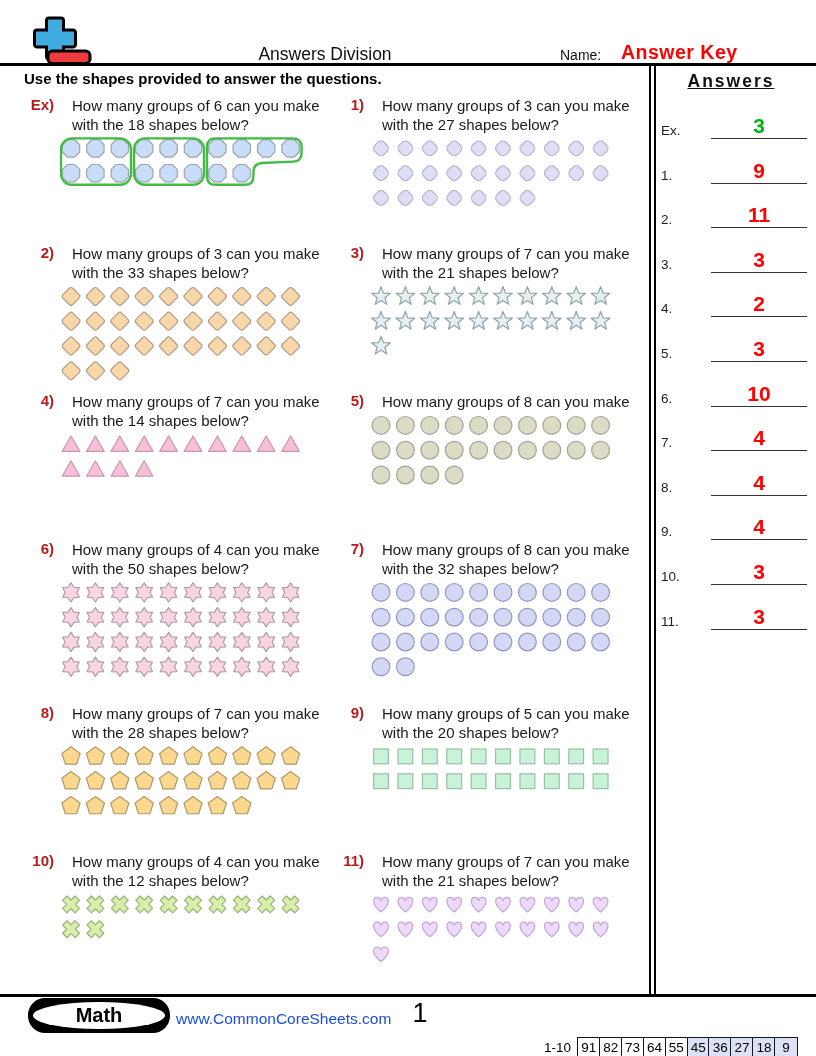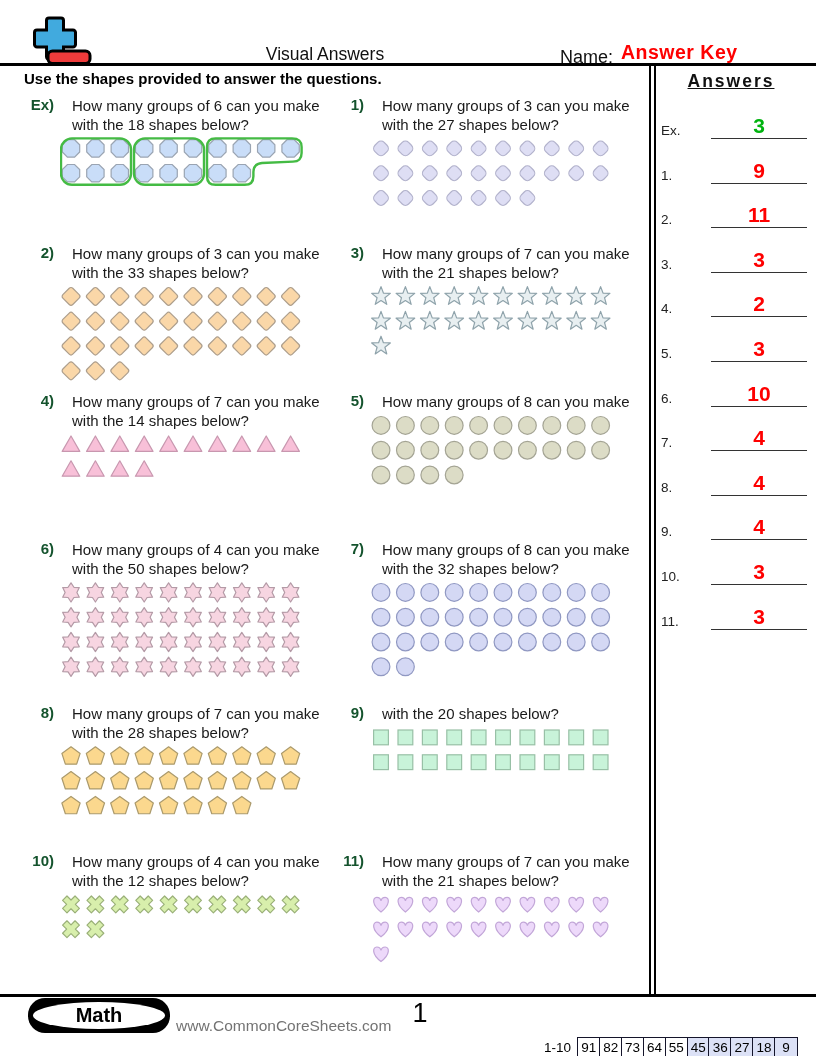--- a/index.html
+++ b/index.html
@@ -2,70 +2,70 @@
 <html><head>
 <meta charset="utf-8">
 <style>
   html,body{margin:0;padding:0;background:#888;}
   .page{position:relative;width:816px;height:1056px;background:#ffffff;margin:0 auto;
         font-family:"Liberation Sans",sans-serif;color:#111;overflow:hidden;}
 
   
   .logo-svg{position:absolute;left:31px;top:16px;}
   .ws-title{position:absolute;top:44px;left:0;width:650px;text-align:center;font-size:17.5px;color:#101010;}
-  .name-label{position:absolute;top:47px;left:560px;font-size:18px;}
+  .name-label{position:absolute;top:47px;left:560px;font-size:14px;}
   .name-value{position:absolute;top:41px;left:621px;font-size:19.5px;font-weight:bold;color:#fe0000;letter-spacing:.5px;}
   .top-rule{position:absolute;top:63px;left:0;width:816px;height:3px;background:#000;}
   .instruction{position:absolute;top:70px;left:24px;font-size:15px;font-weight:bold;color:#000;}
 
   
   .v-divider{position:absolute;top:66px;left:649px;width:3px;height:928px;
              border-left:2.2px solid #000;border-right:2.2px solid #000;}
 
   
   #problems{position:absolute;left:0;top:0;width:650px;height:1000px;}
   .problem{position:absolute;width:300px;}
-  .p-num{position:absolute;left:-36px;width:32px;text-align:right;font-weight:bold;font-size:15px;color:#14532d;}
+  .p-num{position:absolute;left:-36px;width:32px;text-align:right;font-weight:bold;font-size:15px;color:#b91c1c;}
   .p-text div{font-size:15px;line-height:19px;color:#1a1a1a;margin-left:14px;}
   .p-shapes{display:block;margin-top:3px;margin-left:2px;}
 
   
   .answers-title{position:absolute;top:71px;left:657px;width:148px;text-align:center;
                  font-size:17.5px;font-weight:bold;text-decoration:underline;letter-spacing:2px;}
   .answer-entry{position:absolute;left:661px;width:146px;display:flex;align-items:flex-end;height:30px;gap:22px;}
   .answer-label{font-size:13.5px;width:28px;flex:none;margin-bottom:1px;color:#222;}
   .answer-line{flex:1;border-bottom:1.8px solid #333;text-align:center;}
   .answer-value{font-size:21px;font-weight:bold;line-height:1;display:inline-block;padding-bottom:2px;}
 
   
   .footer-rule{position:absolute;top:994px;left:0;width:816px;height:2.8px;background:#000;}
   .math-badge{position:absolute;left:28px;top:998px;width:142px;height:35px;background:#000;border-radius:17px;}
   .math-oval{position:absolute;left:5px;top:4px;right:5px;bottom:4px;background:#fff;border-radius:50%;
              display:flex;align-items:center;justify-content:center;font-size:20px;font-weight:bold;color:#000;}
-  .site-url{position:absolute;left:176px;top:1010px;font-size:15.5px;color:#737373;margin-top:7px;}
+  .site-url{position:absolute;left:176px;top:1010px;font-size:15.5px;color:#1d4ed8;}
   .page-number{position:absolute;left:380px;top:998px;width:80px;text-align:center;font-size:27px;color:#000;}
   #score-table{position:absolute;left:531px;top:997px;margin-top:40px;}
   .score-row{display:flex;height:22px;}
   .score-label{width:40px;text-align:right;padding-right:6px;font-size:13.5px;line-height:21px;color:#000;flex:none;}
   .score-cell{width:21.5px;border:1.6px solid #14142a;margin-left:-1.6px;text-align:center;
               font-size:13.5px;line-height:19px;background:#fff;color:#000;flex:none;}
   .score-cell.first{margin-left:0;}
   .score-cell.hl{background:#dce1f6;}
   .score-row + .score-row{margin-top:0.5px;}
 </style>
 </head>
 <body>
 
 <div class="page">
 
   <svg class="logo-svg" width="62" height="50" viewBox="0 0 62 50">
     <path d="M18 2 h12 a2.5 2.5 0 0 1 2.5 2.5 v9.5 h9.5 a2.5 2.5 0 0 1 2.5 2.5 v12 a2.5 2.5 0 0 1 -2.5 2.5 h-9.5 v9.5 a2.5 2.5 0 0 1 -2.5 2.5 h-12 a2.5 2.5 0 0 1 -2.5 -2.5 v-9.5 h-9.5 a2.5 2.5 0 0 1 -2.5 -2.5 v-12 a2.5 2.5 0 0 1 2.5 -2.5 h9.5 v-9.5 a2.5 2.5 0 0 1 2.5 -2.5 z" fill="#41aade" stroke="#000" stroke-width="3"></path>
     <rect x="17" y="35" width="42" height="12.5" rx="4.5" fill="#ee3b3b" stroke="#000" stroke-width="3"></rect>
   </svg>
-  <div class="ws-title">Visual Answers</div>
+  <div class="ws-title">Answers Division</div>
   <div class="name-label">Name:</div>
   <div class="name-value">Answer Key</div>
   <div class="top-rule"></div>
   <div class="instruction">Use the shapes provided to answer the questions.</div>
 
   <div class="v-divider"></div>
 
   <div id="problems">
       <div class="problem" style="left: 58px; top: 96px;">
         <span class="p-num">Ex)</span>
@@ -383,20 +383,21 @@
           <polygon points="84.20,51.40 93.33,58.03 89.84,68.77 78.56,68.77 75.07,58.03" stroke-linejoin="round" fill="#fbd88e" stroke="#ab9a6c" stroke-width="1.2"></polygon>
           <polygon points="108.60,51.40 117.73,58.03 114.24,68.77 102.96,68.77 99.47,58.03" stroke-linejoin="round" fill="#fbd88e" stroke="#ab9a6c" stroke-width="1.2"></polygon>
           <polygon points="133.00,51.40 142.13,58.03 138.64,68.77 127.36,68.77 123.87,58.03" stroke-linejoin="round" fill="#fbd88e" stroke="#ab9a6c" stroke-width="1.2"></polygon>
           <polygon points="157.40,51.40 166.53,58.03 163.04,68.77 151.76,68.77 148.27,58.03" stroke-linejoin="round" fill="#fbd88e" stroke="#ab9a6c" stroke-width="1.2"></polygon>
           <polygon points="181.80,51.40 190.93,58.03 187.44,68.77 176.16,68.77 172.67,58.03" stroke-linejoin="round" fill="#fbd88e" stroke="#ab9a6c" stroke-width="1.2"></polygon>
         </svg>
       </div>
       <div class="problem" style="left: 368px; top: 704px;">
         <span class="p-num">9)</span>
         <div class="p-text">
+          <div>How many groups of 5 can you make</div>
           <div>with the 20 shapes below?</div>
         </div>
         <svg class="p-shapes" width="250" height="53.6">
           <rect x="3.5999999999999996" y="4" width="14.8" height="14.8" fill="#c8f3d9" stroke="#98c0a6" stroke-width="1.2"></rect>
           <rect x="28" y="4" width="14.8" height="14.8" fill="#c8f3d9" stroke="#98c0a6" stroke-width="1.2"></rect>
           <rect x="52.4" y="4" width="14.8" height="14.8" fill="#c8f3d9" stroke="#98c0a6" stroke-width="1.2"></rect>
           <rect x="76.79999999999998" y="4" width="14.8" height="14.8" fill="#c8f3d9" stroke="#98c0a6" stroke-width="1.2"></rect>
           <rect x="101.19999999999999" y="4" width="14.8" height="14.8" fill="#c8f3d9" stroke="#98c0a6" stroke-width="1.2"></rect>
           <rect x="125.6" y="4" width="14.8" height="14.8" fill="#c8f3d9" stroke="#98c0a6" stroke-width="1.2"></rect>
           <rect x="149.99999999999997" y="4" width="14.8" height="14.8" fill="#c8f3d9" stroke="#98c0a6" stroke-width="1.2"></rect>

